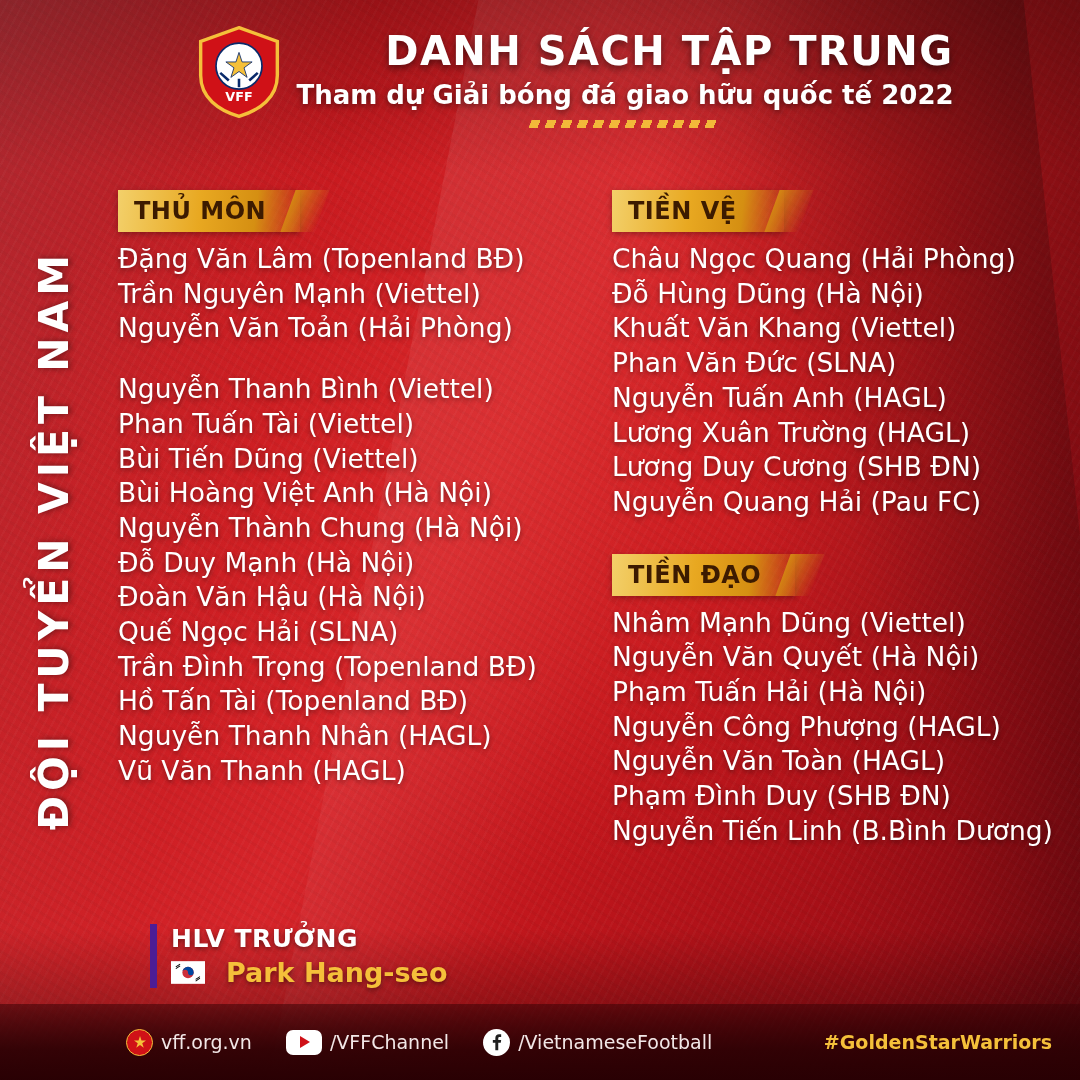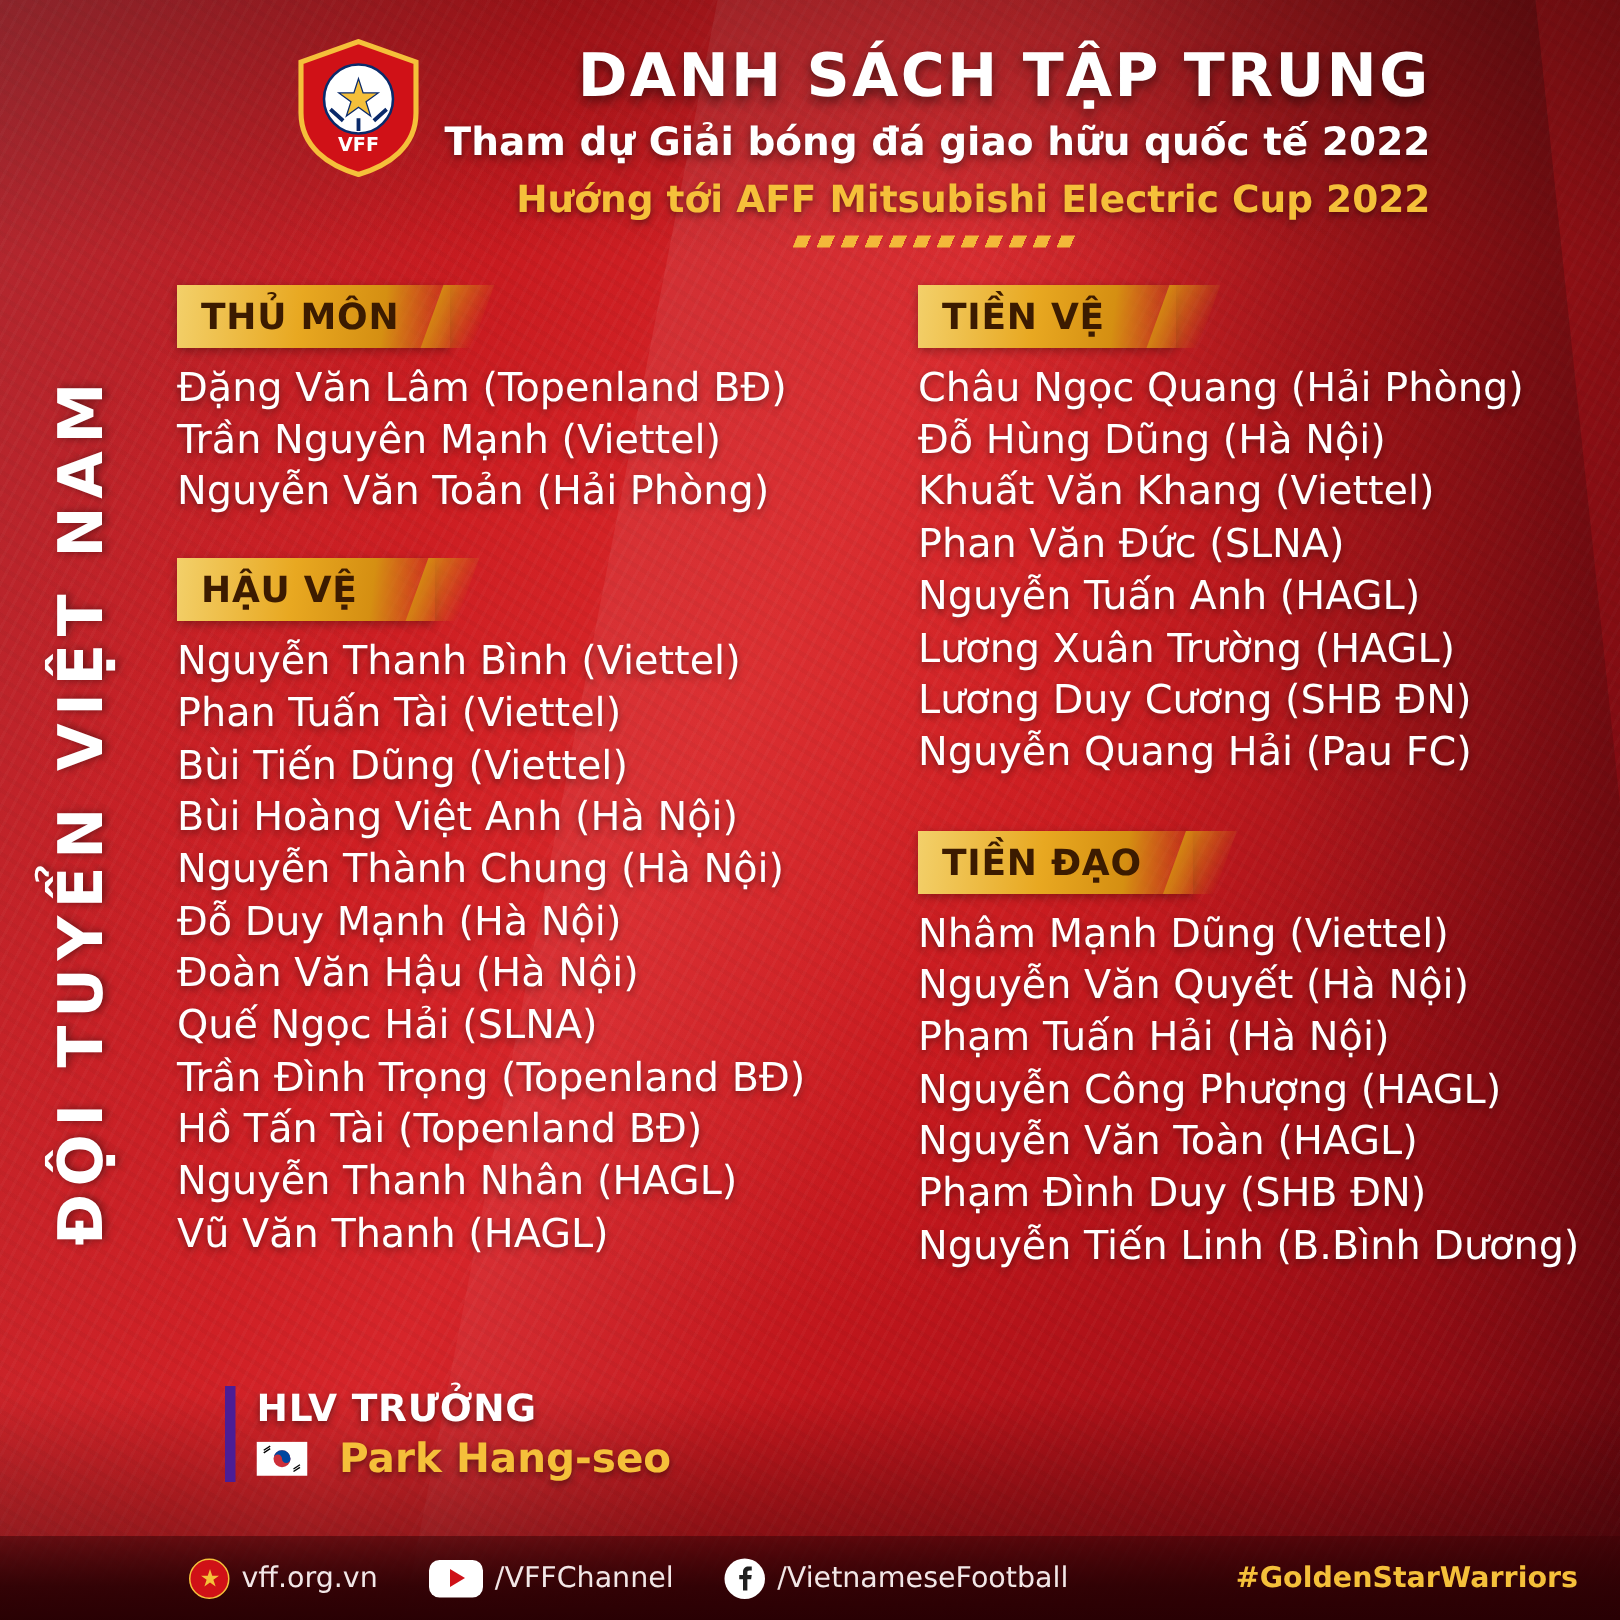--- a/index.html
+++ b/index.html
@@ -142,21 +142,21 @@
     font-size: 25px; font-weight: 800; letter-spacing: .5px;
     text-shadow: 0 2px 5px rgba(0,0,0,.45);
   }
   .coach-name-row { display:flex; align-items:center; gap:9px; margin-top: 4px; }
   .flag-kr { width: 34px; height: 23px; flex:0 0 auto; border-radius:2px; }
   .coach-name { font-size: 27px; font-weight: 700; color: #f5c03a;
     text-shadow: 0 2px 5px rgba(0,0,0,.45); margin-left: 12px; }
 
   
   .footer {
-    position: absolute; left: 0; right: 0; bottom: 0; height: 56px;
+    position: absolute; left: 0; right: 0; bottom: 0; height: 76px;
     background: linear-gradient(180deg, rgba(60,2,6,0.55) 0%, rgba(45,1,4,0.92) 60%, rgba(40,0,3,0.98) 100%);
     display: flex; align-items: center; z-index: 7;
   }
   .footer-left { display: flex; align-items: center; gap: 10px; margin-left: 126px; }
   .f-item { display: flex; align-items: center; gap: 8px; }
   .f-text { font-size: 19px; color: #f2e7e7; }
   .ico-circle {
     width: 27px; height: 27px; border-radius: 50%;
     display:flex; align-items:center; justify-content:center;
     flex: 0 0 auto;
@@ -192,38 +192,36 @@
       <circle cx="50" cy="47" r="27" fill="#ffffff"></circle>
       <circle cx="50" cy="47" r="27" fill="none" stroke="#0a2a6b" stroke-width="2"></circle>
       <polygon points="50,31 53.6,42.2 65.4,42.2 55.9,49.1 59.5,60.3 50,53.4 40.5,60.3 44.1,49.1 34.6,42.2 46.4,42.2" fill="#f5c03a" stroke="#0a2a6b" stroke-width="1"></polygon>
       <path d="M28 55 l10 9 M72 55 l-10 9 M50 62 v10" stroke="#0a2a6b" stroke-width="3" fill="none"></path>
       <text x="50" y="88" text-anchor="middle" font-size="15" font-weight="bold" fill="#ffffff" font-family="DejaVu Sans, sans-serif">VFF</text>
     </svg>
   </div>
   <div class="header-texts">
     <div class="title-main">DANH SÁCH TẬP TRUNG</div>
     <div class="title-sub">Tham dự Giải bóng đá giao hữu quốc tế 2022</div>
-    <div class="title-gold">Hướng tới AFF Mitsubishi Electric Cup 2022</div>
     <div class="dashes"></div>
   </div>
 </div>
 
 <div class="col-left">
 
   <div class="section">
     <div class="sec-head">THỦ MÔN</div>
     <ul class="players">
       <li>Đặng Văn Lâm (Topenland BĐ)</li>
       <li>Trần Nguyên Mạnh (Viettel)</li>
       <li>Nguyễn Văn Toản (Hải Phòng)</li>
     </ul>
   </div>
 
   <div class="section">
-    <div class="sec-head">HẬU VỆ</div>
     <ul class="players">
       <li>Nguyễn Thanh Bình (Viettel)</li>
       <li>Phan Tuấn Tài (Viettel)</li>
       <li>Bùi Tiến Dũng (Viettel)</li>
       <li>Bùi Hoàng Việt Anh (Hà Nội)</li>
       <li>Nguyễn Thành Chung (Hà Nội)</li>
       <li>Đỗ Duy Mạnh (Hà Nội)</li>
       <li>Đoàn Văn Hậu (Hà Nội)</li>
       <li>Quế Ngọc Hải (SLNA)</li>
       <li>Trần Đình Trọng (Topenland BĐ)</li>

